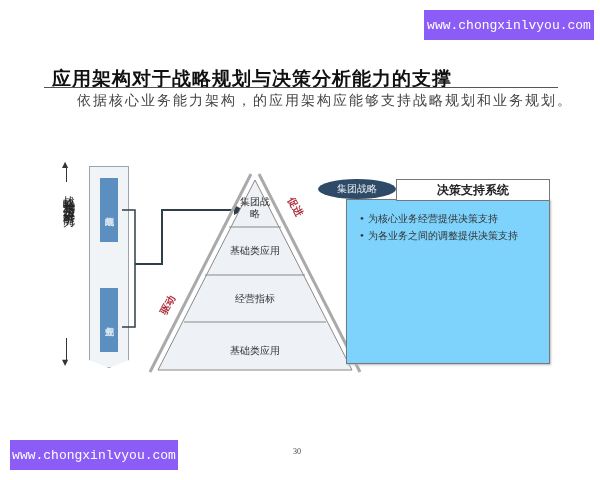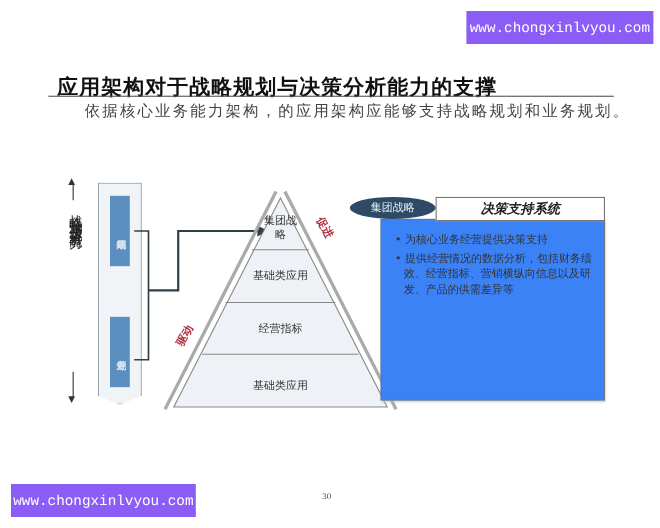--- a/index.html
+++ b/index.html
@@ -21,22 +21,22 @@
   #panel { left:89px; top:166px; width:38px; height:200px; background:#f1f4f7; border:1px solid #9aa4ad;
            clip-path:polygon(0 0,100% 0,100% 96%,50% 100%,0 96%); }
   .blue-box { left:100px; width:18px; background:#5b8fc0; color:#dbe6f2; font-size:9px;
               display:flex; align-items:center; justify-content:center; }
   #box-strategy { top:178px; height:64px; }
   #box-business { top:288px; height:64px; }
 
   .callout-tag { left:318px; top:179px; width:78px; height:20px; border-radius:50%; background:#2e4a66;
                  color:#e8eef5; font-size:10px; display:flex; align-items:center; justify-content:center; }
   #dss-header { left:396px; top:179px; width:152px; height:20px; border:1px solid #777; background:#fff;
-                font-size:12px; font-weight:bold; color:#222; display:flex; align-items:center; justify-content:center;font-style:italic; }
-  #dss-box { left:346px; top:199px; width:202px; height:163px; border:1px solid #777; background:#3b82f6;
+                font-size:12px; font-weight:bold; color:#222; display:flex; align-items:center; justify-content:center; }
+  #dss-box { left:346px; top:199px; width:202px; height:163px; border:1px solid #777; background:#7dd3fc;
              box-shadow:1px 1px 2px #bbb; }
   #dss-list { margin:0; padding:12px 8px 0 12px; list-style:none; font-size:10px; color:#333; line-height:14px; }
   #dss-list li { margin-bottom:3px; padding-left:8px; text-indent:-8px; }
   #dss-list li::before { content:"• "; }
   .pyr-label { font-size:10px; color:#333; text-align:center; }
   .red-label { font-size:10px; color:#b03040; font-weight:bold; }
 </style>
 </head>
 <body>
 
@@ -73,20 +73,20 @@
 <div class="abs pyr-label" style="left:215px;top:244px;width:80px;">基础类应用</div>
 <div class="abs pyr-label" style="left:215px;top:292px;width:80px;">经营指标</div>
 <div class="abs pyr-label" style="left:205px;top:344px;width:100px;">基础类应用</div>
 
 <div class="abs red-label" style="left:158px;top:298px;transform:rotate(-60deg);">驱动</div>
 <div class="abs red-label" style="left:285px;top:200px;transform:rotate(60deg);">促进</div>
 
 <div id="dss-box" class="abs">
   <ul id="dss-list">
     <li>为核心业务经营提供决策支持</li>
-    <li>提供经营情况的数据分析，包括财务绩效、经营指标、营销横纵向信息以及研发、产品的供需差异等</li>
+    <li>为各业务之间的调整提供决策支持</li>
   </ul>
 </div>
 <div id="dss-header" class="abs">决策支持系统</div>
 <div class="abs callout-tag">集团战略</div>
 
 <div id="page-num" class="abs">30</div>
 <div id="wm-bottom" class="abs watermark">www.chongxinlvyou.com</div>
 
 </body></html>

